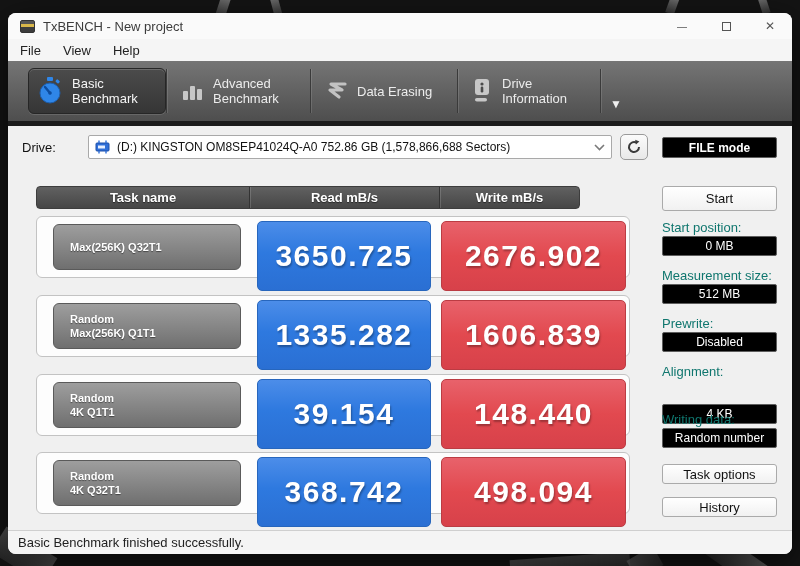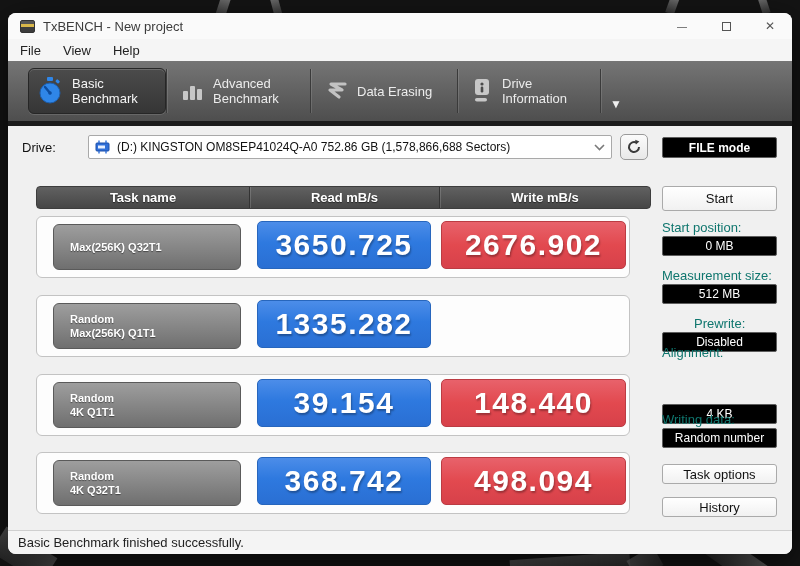--- a/index.html
+++ b/index.html
@@ -66,39 +66,39 @@
   .refresh-btn { position:absolute; left:612px; top:121px; width:28px; height:26px;
     background:linear-gradient(180deg,#fbfbfb,#e8e8e8); border:1px solid #9a9a9a; border-radius:5px;
     display:flex; align-items:center; justify-content:center; }
 
   
   .black-chip { background:#000; border:1px solid #5e5e5e; color:#fff; font-size:12px;
     display:flex; align-items:center; justify-content:center; border-radius:2px; }
   .filemode { position:absolute; left:654px; top:124px; width:115px; height:21px; font-weight:700; }
 
   
-  .grid-header { position:absolute; left:28px; top:173px; width:615px; height:23px;
+  .grid-header { position:absolute; left:28px; top:173px; width:544px; height:23px;
     background:linear-gradient(180deg,#616161,#464646); border-radius:4px; display:flex;
     border:1px solid #3d3d3d; }
   .gh-cell { display:flex; align-items:center; justify-content:center; color:#fff;
     font-size:13px; font-weight:700; text-shadow:0 1px 1px rgba(0,0,0,.5); }
   .gh-cell.c1 { width:212px; }
   .gh-cell.c2 { width:190px; border-left:1px solid #333; box-shadow:inset 1px 0 0 rgba(255,255,255,.15); }
   .gh-cell.c3 { flex:1; border-left:1px solid #333; box-shadow:inset 1px 0 0 rgba(255,255,255,.15); }
 
   
   .bench-row { position:absolute; left:28px; width:594px; height:62px; background:#fdfdfd;
     border:1px solid #c3c3c3; border-radius:6px; }
   .bench-row.r0 { top:203px; } .bench-row.r1 { top:282px; }
   .bench-row.r2 { top:361px; } .bench-row.r3 { top:439px; }
   .task-btn { position:absolute; left:16px; top:7px; width:188px; height:46px;
     background:linear-gradient(180deg,#9e9e9e,#6f6f6f); border:1px solid #5a5a5a; border-radius:6px;
     color:#fff; font-size:11px; font-weight:600; line-height:14px; display:flex; flex-direction:column;
     justify-content:center; padding-left:16px; text-shadow:0 1px 1px rgba(0,0,0,.45); }
-  .val-box { position:absolute; top:4px; height:48px; border-radius:5px; display:flex;
+  .val-box { position:absolute; top:4px; height:70px; border-radius:5px; display:flex;
     align-items:center; justify-content:center; color:#fff; font-size:30px; font-weight:700;
     letter-spacing:1.5px; text-shadow:1px 2px 2px rgba(0,0,0,.3); }
   .val-box.read { left:220px; width:174px;
     background:linear-gradient(180deg,#4c8de9,#2e79df 45%,#2a6fd3); border:1px solid #2766bd; }
   .val-box.write { left:404px; width:185px;
     background:linear-gradient(180deg,#e8626b,#e2494f 50%,#d7414a); border:1px solid #bb3c43; }
 
   
   .side-label { position:absolute; left:654px; font-size:13px; color:#0f766e; }
   .side-chip { position:absolute; left:654px; width:115px; height:20px; }
@@ -247,20 +247,21 @@
     <div class="val-box read">3650.725</div>
     <div class="val-box write">2676.902</div>
   </div>
 
   <div class="bench-row r1">
     <div class="task-btn">
       <span>Random</span>
         <span>Max(256K) Q1T1</span>
     </div>
     <div class="val-box read">1335.282</div>
+    <div class="val-box write">1606.839</div>
   </div>
 
   <div class="bench-row r2">
     <div class="task-btn">
       <span>Random</span>
         <span>4K Q1T1</span>
     </div>
     <div class="val-box read">39.154</div>
     <div class="val-box write">148.440</div>
   </div>
@@ -275,24 +276,24 @@
   </div>
 
   <div class="side-btn" style="top:173px; height:25px;">Start</div>
 
   <div class="side-label" style="top:207px;">Start position:</div>
   <div class="black-chip side-chip" style="top:223px;">0 MB</div>
 
   <div class="side-label" style="top:255px;">Measurement size:</div>
   <div class="black-chip side-chip" style="top:271px;">512 MB</div>
 
-  <div class="side-label" style="top:303px;margin-left:32px;">Prewrite:</div>
+  <div class="side-label" style="top:303px;">Prewrite:</div>
   <div class="black-chip side-chip" style="top:319px;">Disabled</div>
 
-  <div class="side-label" style="top:332px;">Alignment:</div>
+  <div class="side-label" style="top:351px;">Alignment:</div>
   <div class="black-chip side-chip" style="top:367px;margin-top:24px;">4 KB</div>
 
   <div class="side-label" style="top:399px;">Writing data:</div>
   <div class="black-chip side-chip" style="top:415px;">Random number</div>
 
   <div class="side-btn" style="top:451px;">Task options</div>
   <div class="side-btn" style="top:484px;">History</div>
 
   <div class="statusbar">
     <span class="status-text">Basic Benchmark finished successfully.</span>

